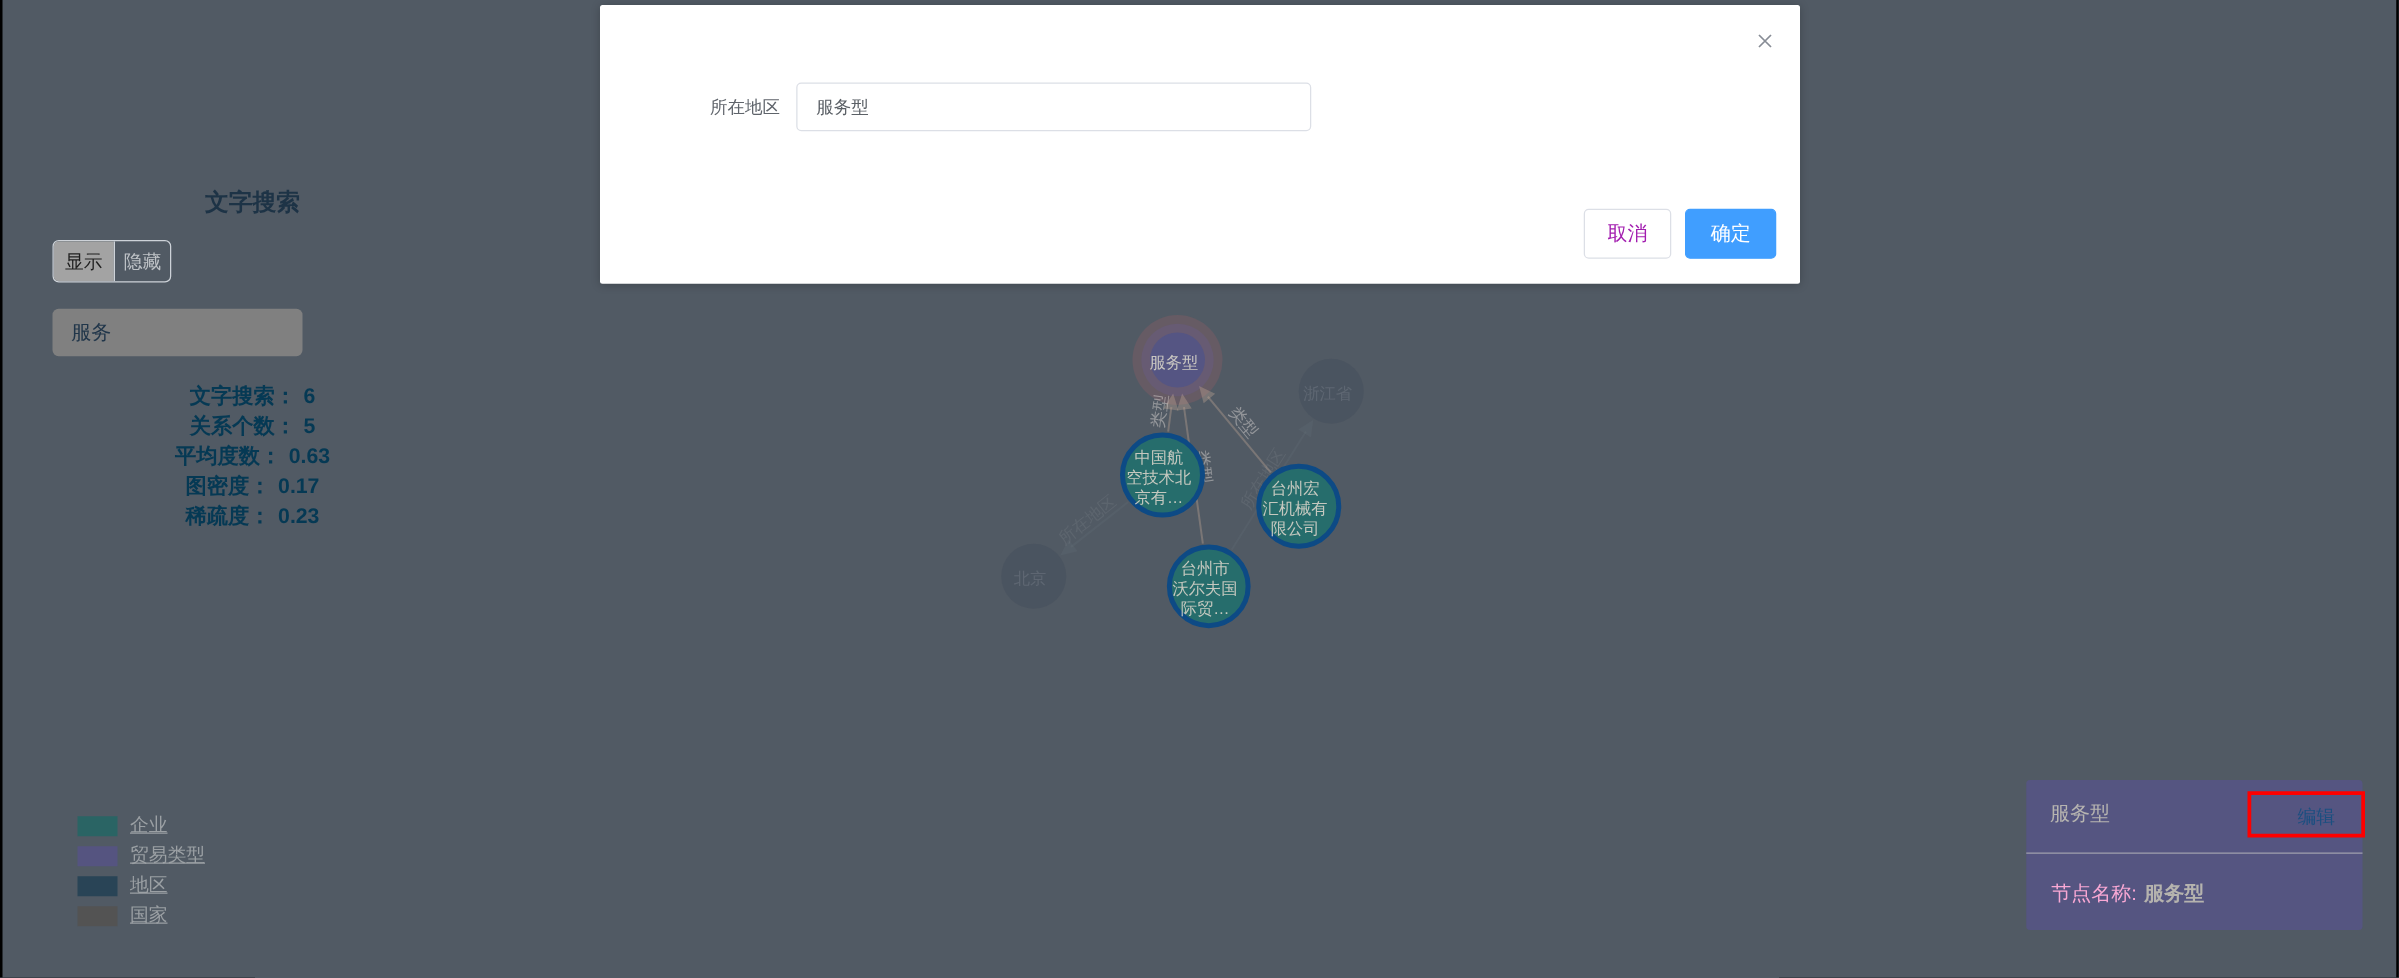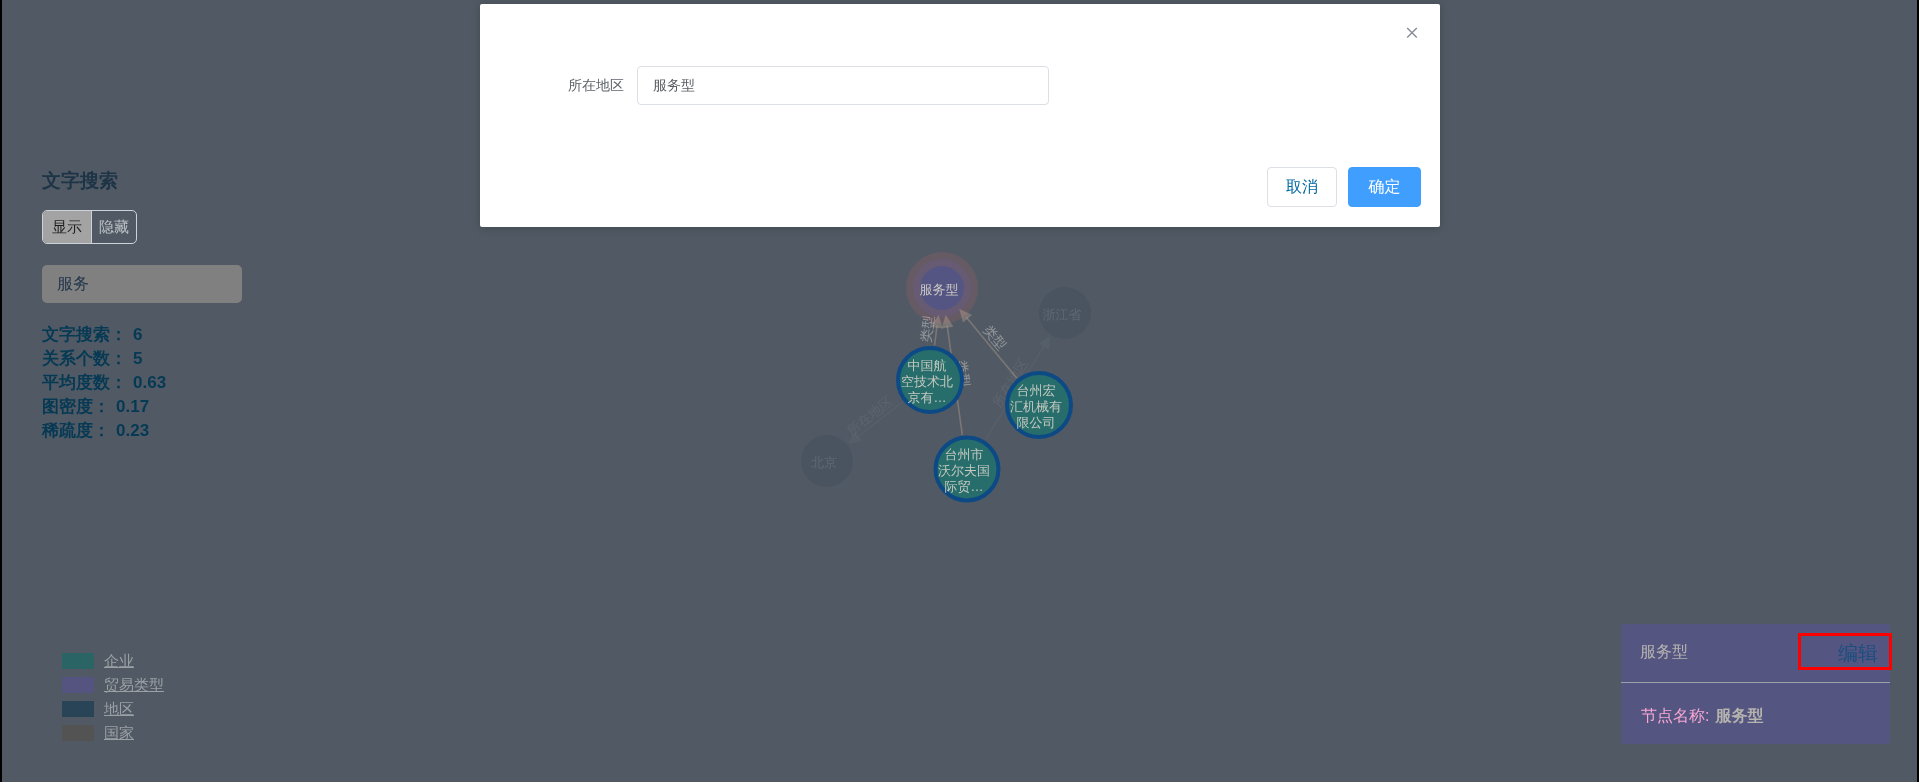--- a/index.html
+++ b/index.html
@@ -8,21 +8,21 @@
     background:#000;
     font-family:"Liberation Sans","DejaVu Sans",sans-serif;
     -webkit-font-smoothing:antialiased;
   }
   #app{position:absolute;left:2px;top:0;width:1915px;height:782px;background:#515a64;overflow:hidden;}
 
   
   #graph{position:absolute;left:0;top:0;width:1915px;height:782px;}
 
   
-  .sidebar{position:absolute;left:40px;top:167px;width:320px;}
+  .sidebar{position:absolute;left:40px;top:149px;width:320px;text-align:center;}
   .sb-title{font-size:19px;font-weight:bold;color:#1d3346;letter-spacing:0px;line-height:28px;}
   .seg{display:flex;margin-top:15px;width:95px;height:34px;border:1px solid #cdd2d8;border-radius:5px;overflow:hidden;box-sizing:border-box;}
   .seg-btn{display:flex;align-items:center;justify-content:center;font-size:15px;cursor:pointer;box-sizing:border-box;}
   .seg-btn.on{width:49px;background:#a3a3a3;color:#1e1e1e;}
   .seg-btn.off{width:46px;background:transparent;color:#bfc3c7;border-left:1px solid #cdd2d8;}
   .searchbox{margin-top:21px;width:200px;height:38px;background:#808080;border-radius:5px;
              display:flex;align-items:center;padding-left:15px;box-sizing:border-box;
              font-size:16px;color:#21364a;}
   .stats{margin-top:20px;}
   .stat-row{font-size:17px;font-weight:bold;color:#053954;line-height:24.1px;letter-spacing:0px;}
@@ -32,41 +32,41 @@
   .legend{position:absolute;left:60px;top:653px;}
   .lg-row{display:flex;align-items:flex-start;height:24px;}
   .lg-sw{width:32px;height:16px;flex:none;}
   .lg-lb{margin-left:10px;font-size:15px;color:#9ba0a4;line-height:16px;margin-top:0px;text-decoration:underline;}
 
   
   .infopanel{position:absolute;left:1619px;top:624px;width:269px;height:120px;
              background:#555581;border-radius:3px;}
   .ip-head{height:59px;position:relative;border-bottom:1px solid #a0a0ad;box-sizing:border-box;}
   .ip-title{position:absolute;left:19px;top:20px;font-size:16px;color:#b6b4b0;line-height:16px;}
-  .ip-edit{position:absolute;left:217px;top:22px;font-size:20px;color:#1b4f80;cursor:pointer;line-height:15px;text-align:right;}
+  .ip-edit{position:absolute;left:217px;top:22px;font-size:15px;color:#1b4f80;cursor:pointer;line-height:15px;text-align:right;}
   .ip-redbox{position:absolute;left:177px;top:9px;width:94px;height:37px;border:3.5px solid #fe0000;box-sizing:border-box;}
   .ip-body{padding:0 0 0 20px;font-size:16px;color:#bcbcc0;line-height:16px;
            position:absolute;top:84px;left:0;}
   .ip-key{color:#f9a8d4;}
   .ip-val{font-weight:bold;color:#b5b3ae;margin-left:6px;}
 
   
   .modal{position:absolute;left:478px;top:4px;width:960px;height:223px;background:#fff;
          border-radius:2px;box-shadow:0 1px 8px rgba(0,0,0,.22);}
   .modal-close{position:absolute;left:919px;top:16px;width:26px;height:26px;cursor:pointer;}
   .form-row{position:absolute;left:88px;top:62px;display:flex;align-items:flex-start;}
   .form-label{width:56px;text-align:right;font-size:14px;color:#5f646b;line-height:39px;
               padding-right:13px;}
   .form-input{width:412px;height:39px;border:1px solid #dcdfe6;border-radius:4px;box-sizing:border-box;
               padding:0 15px;font-size:14px;color:#5b6066;line-height:37px;background:#fff;
               font-family:inherit;outline:none;}
   .modal-footer{position:absolute;right:19px;bottom:20px;display:flex;gap:11px;}
   .btn{height:40px;border-radius:4px;font-size:16px;cursor:pointer;display:flex;
        align-items:center;justify-content:center;box-sizing:border-box;}
-  .btn-default{width:70px;background:#fff;border:1px solid #dcdfe6;color:#0369a1;}
+  .btn-default{width:70px;background:#fff;border:1px solid #dcdfe6;color:#a21caf;}
   .btn-primary{width:73px;background:#409eff;border:1px solid #409eff;color:#fff;}
 </style>
 </head>
 <body>
 
 <div id="app">
 
   <svg id="graph" viewBox="0 0 1915 782">
       <g>
         <circle cx="940" cy="288" r="36" fill="#665b64"></circle>

